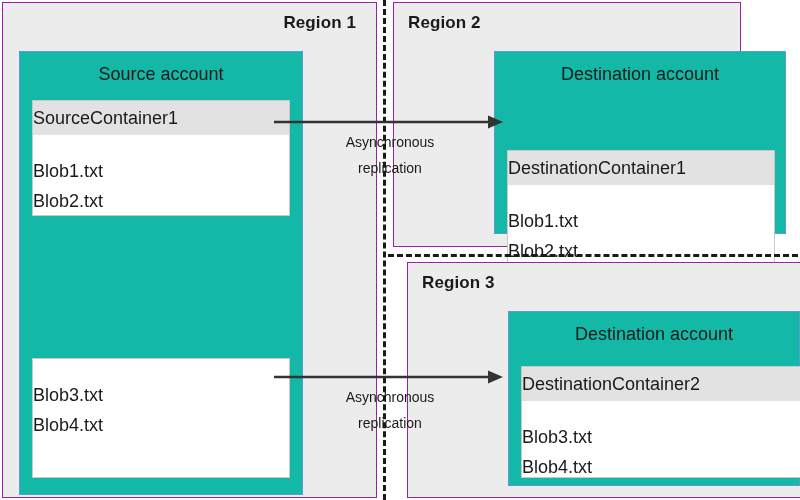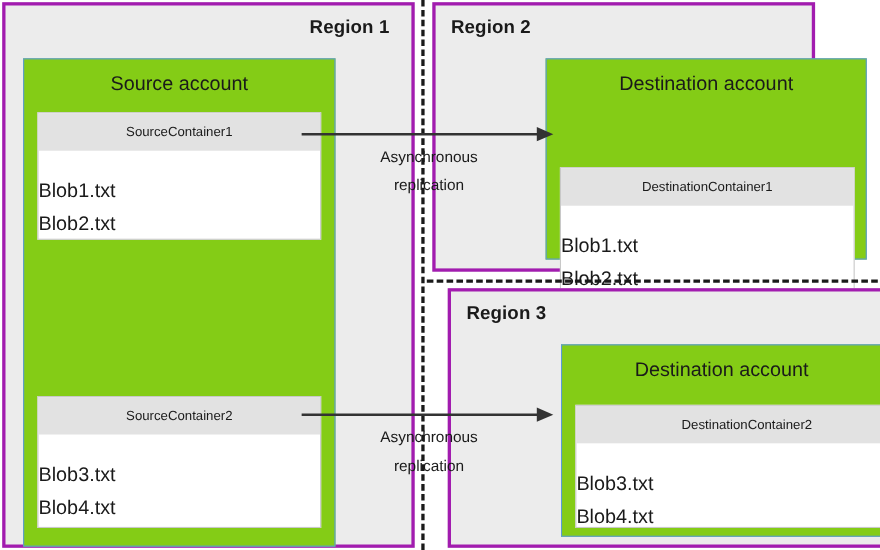--- a/index.html
+++ b/index.html
@@ -17,21 +17,21 @@
     width: 800px;
     height: 500px;
     background: #ffffff;
     overflow: hidden;
   }
 
   
   .region-panel {
     position: absolute;
     background: #ececec;
-    border: 3px solid #a21caf;
+    border: 1px solid #a21caf;
     box-sizing: border-box;
   }
   #region1-panel { left: 2px;   top: 2px;   width: 375px; height: 496px; }
   #region2-panel { left: 393px; top: 2px;   width: 348px; height: 245px; }
   #region3-panel { left: 393px; top: 262px; width: 405px; height: 236px; margin-left: 14px; }
 
   .region-title {
     position: absolute;
     font-size: 17px;
     font-weight: bold;
@@ -39,21 +39,21 @@
     letter-spacing: 0.1px;
     white-space: nowrap;
   }
   #region1-title { right: 20px; top: 10px; }
   #region2-title { left: 14px;  top: 10px; }
   #region3-title { left: 14px;  top: 10px; }
 
   
   .account-box {
     position: absolute;
-    background: #84cc16;
+    background: #14b8a6;
     border: 1px solid #5b9bd5;
     box-sizing: border-box;
   }
   #source-account-box      { left: 16px;  top: 48px;  width: 284px; height: 444px; }
   #dest-account-box-1      { left: 100px; top: 48px;  width: 292px; height: 183px; }
   #dest-account-box-2      { left: 100px; top: 48px;  width: 292px; height: 175px; }
 
   .account-title {
     position: absolute;
     left: 0;
@@ -76,22 +76,22 @@
   }
   #source-container-1 { left: 12px; top: 48px;  width: 258px; height: 116px; }
   #source-container-2 { left: 12px; top: 306px; width: 258px; height: 120px; }
   #dest-container-1   { left: 12px; top: 54px;  width: 268px; height: 116px; margin-top: 44px; }
   #dest-container-2   { left: 12px; top: 54px;  width: 312px; height: 112px; }
 
   .container-header {
     height: 34px;
     line-height: 34px;
     background: #e2e2e2;
-    text-align: center;
-    font-size: 12px;
+    text-align: left;
+    font-size: 18px;
     color: #1a1a1a;
     white-space: nowrap;
     overflow: hidden;
   }
   .blob-list {
     padding-top: 21px;
     text-align: left;
   }
   .blob-item {
     font-size: 18px;
@@ -153,21 +153,20 @@
 
       <div class="container-box" id="source-container-1">
         <div class="container-header">SourceContainer1</div>
         <div class="blob-list">
           <div class="blob-item">Blob1.txt</div>
           <div class="blob-item">Blob2.txt</div>
         </div>
       </div>
 
       <div class="container-box" id="source-container-2">
-        <div class="container-header">SourceContainer2</div>
         <div class="blob-list">
           <div class="blob-item">Blob3.txt</div>
           <div class="blob-item">Blob4.txt</div>
         </div>
       </div>
     </div>
   </div>
 
   <div class="region-panel" id="region2-panel">
     <div class="region-title" id="region2-title">Region 2</div>

